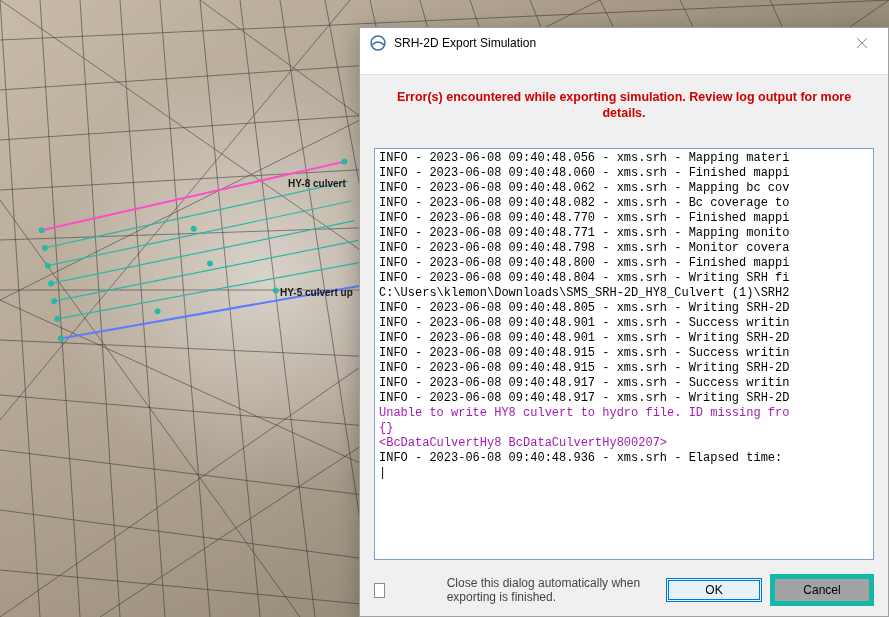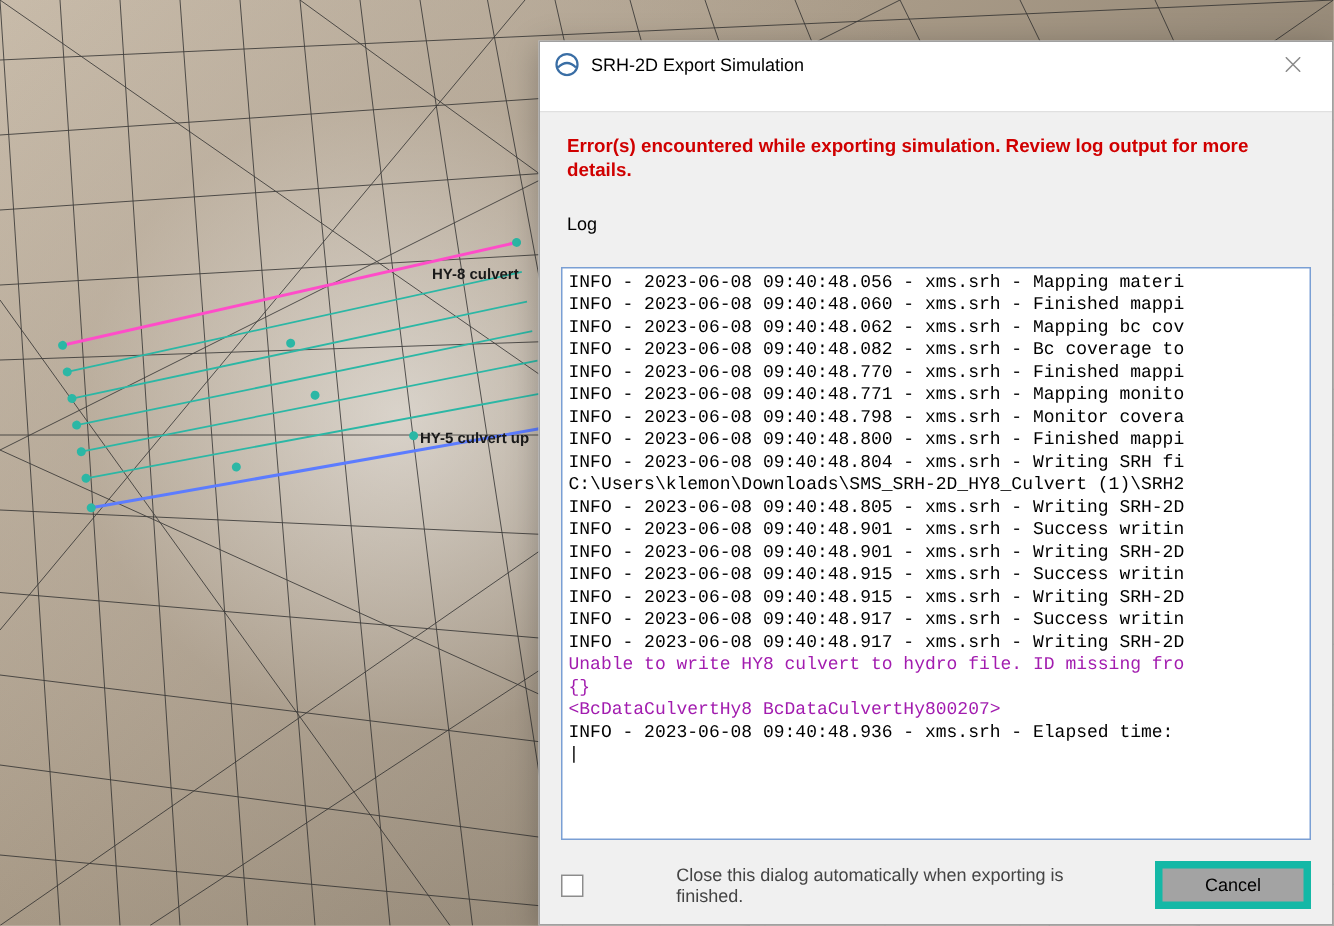--- a/index.html
+++ b/index.html
@@ -77,20 +77,21 @@
     display: flex; align-items: center; justify-content: center;
     color: #888;
   }
 
   .error-banner {
     color: #d00000;
     font-weight: bold;
     font-size: 12.5px;
     padding: 14px 18px 6px 18px;
     line-height: 1.3;
+    text-align: center;
   }
   .log-label {
     padding: 14px 18px 2px 18px;
     font-size: 12px;
     color: #000;
   }
   .log-box-wrap {
     flex: 1;
     margin: 20px 14px 10px 14px;
     border: 1px solid #7a9fd4;
@@ -242,28 +243,30 @@
     <div class="close" title="Close">
       <svg width="10" height="10" viewBox="0 0 10 10">
         <line x1="0" y1="0" x2="10" y2="10" stroke="currentColor" stroke-width="1"></line>
         <line x1="10" y1="0" x2="0" y2="10" stroke="currentColor" stroke-width="1"></line>
       </svg>
     </div>
   </div>
 
   <div class="error-banner">Error(s) encountered while exporting simulation. Review log output for more details.</div>
 
-  <div class="log-label">Log</div>
 
   <div class="log-box-wrap">
     <div class="log-box" id="log-box"><div>INFO - 2023-06-08 09:40:48.056 - xms.srh - Mapping materi</div><div>INFO - 2023-06-08 09:40:48.060 - xms.srh - Finished mappi</div><div>INFO - 2023-06-08 09:40:48.062 - xms.srh - Mapping bc cov</div><div>INFO - 2023-06-08 09:40:48.082 - xms.srh - Bc coverage to</div><div>INFO - 2023-06-08 09:40:48.770 - xms.srh - Finished mappi</div><div>INFO - 2023-06-08 09:40:48.771 - xms.srh - Mapping monito</div><div>INFO - 2023-06-08 09:40:48.798 - xms.srh - Monitor covera</div><div>INFO - 2023-06-08 09:40:48.800 - xms.srh - Finished mappi</div><div>INFO - 2023-06-08 09:40:48.804 - xms.srh - Writing SRH fi</div><div></div><div>C:\Users\klemon\Downloads\SMS_SRH-2D_HY8_Culvert (1)\SRH2</div><div></div><div>INFO - 2023-06-08 09:40:48.805 - xms.srh - Writing SRH-2D</div><div>INFO - 2023-06-08 09:40:48.901 - xms.srh - Success writin</div><div>INFO - 2023-06-08 09:40:48.901 - xms.srh - Writing SRH-2D</div><div>INFO - 2023-06-08 09:40:48.915 - xms.srh - Success writin</div><div>INFO - 2023-06-08 09:40:48.915 - xms.srh - Writing SRH-2D</div><div>INFO - 2023-06-08 09:40:48.917 - xms.srh - Success writin</div><div>INFO - 2023-06-08 09:40:48.917 - xms.srh - Writing SRH-2D</div><div class="log-line-err">Unable to write HY8 culvert to hydro file. ID missing fro</div><div class="log-line-err">{}</div><div class="log-line-err">&lt;BcDataCulvertHy8 BcDataCulvertHy800207&gt;</div><div>INFO - 2023-06-08 09:40:48.936 - xms.srh - Elapsed time: </div><div>|</div></div>
   </div>
 
   <div class="footer">
     <span class="chk"></span>
     <span class="chk-label">Close this dialog automatically when exporting is finished.</span>
     <span class="spacer"></span>
+    <div class="btn default">
+      <span>OK</span>
+    </div>
     <div class="btn">
       <span>Cancel</span>
     </div>
   </div>
 
 </div>
 
 </body></html>

